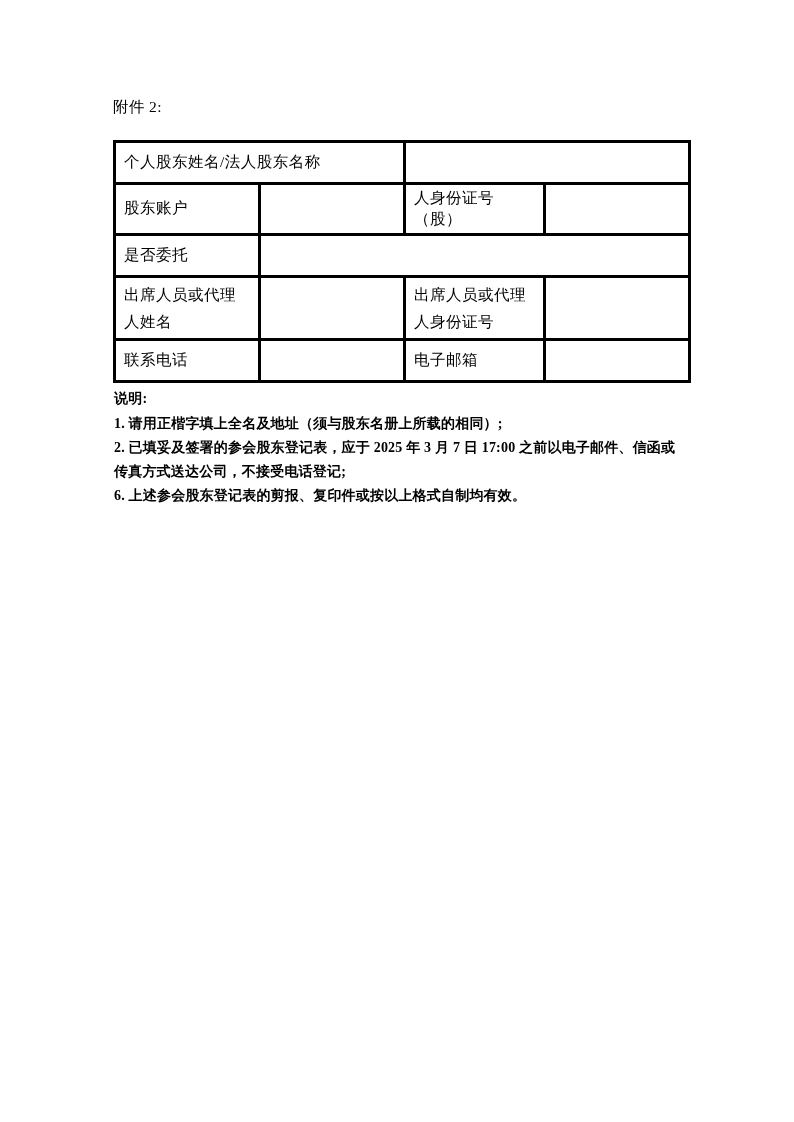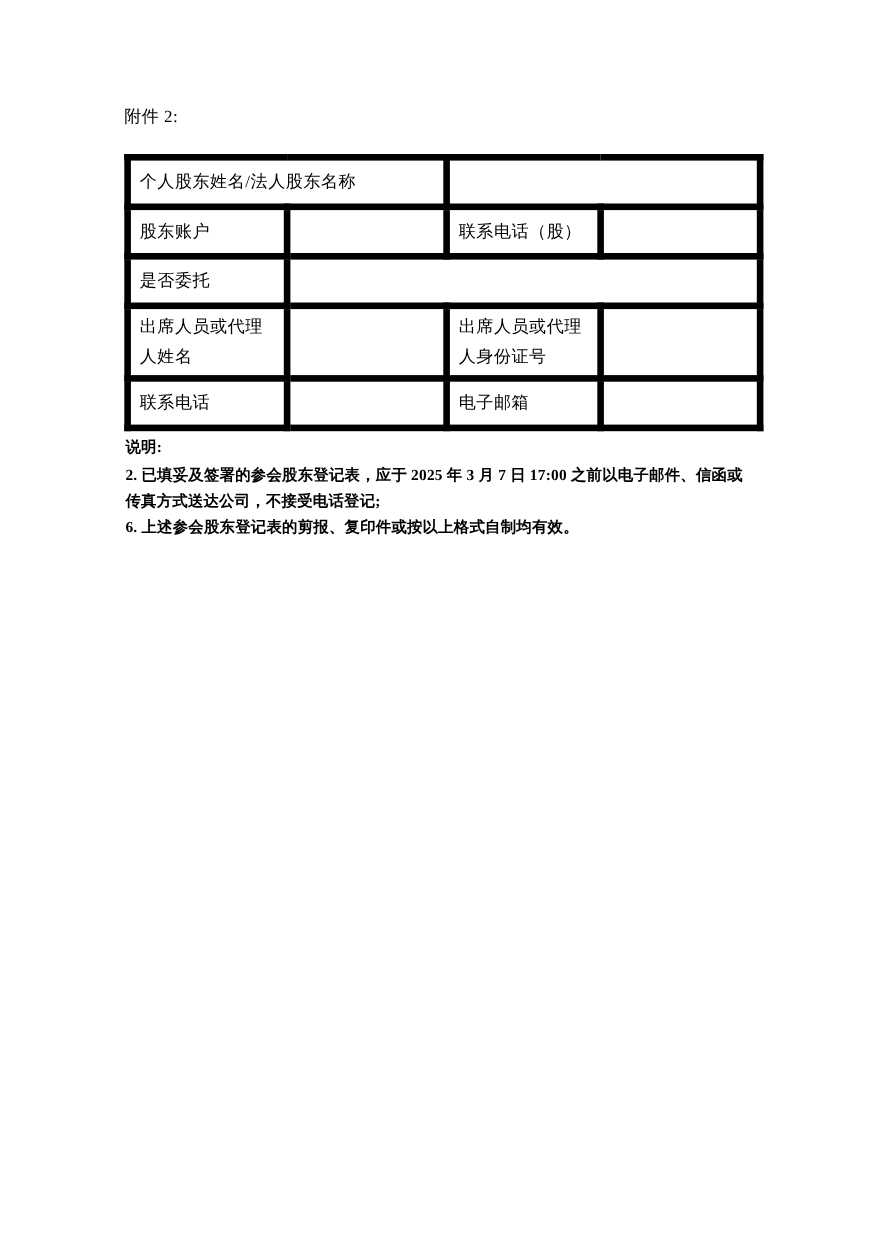--- a/index.html
+++ b/index.html
@@ -44,21 +44,21 @@
   .doc-title.line2 {
     margin-bottom: 30px;
   }
   table.reg-table {
     border-collapse: collapse;
     width: 575px;
     margin: 0 auto;
     table-layout: fixed;
   }
   table.reg-table td {
-    border: 6px solid #000000;
+    border: 3px solid #000000;
     height: 33px;
     padding: 3px 8px;
     font-size: 15.5px;
     letter-spacing: 0.5px;
     vertical-align: middle;
     word-break: break-all;
   }
   td.tall {
     height: 68px;
     vertical-align: top;
@@ -99,21 +99,21 @@
       <col style="width:145px">
     </colgroup>
     <tbody>
       <tr>
         <td colspan="2">个人股东姓名/法人股东名称</td>
         <td colspan="2" class="blank"></td>
       </tr>
       <tr>
         <td>股东账户</td>
         <td class="blank"></td>
-        <td>联系电话（股）</td>
+        <td>人身份证号（股）</td>
         <td class="blank"></td>
       </tr>
       <tr>
         <td>是否委托</td>
         <td colspan="3" class="blank"></td>
       </tr>
       <tr>
         <td class="tall">出席人员或代理
 人姓名</td>
         <td class="tall blank"></td>
@@ -125,17 +125,18 @@
         <td>联系电话</td>
         <td class="blank"></td>
         <td>电子邮箱</td>
         <td class="blank"></td>
       </tr>
     </tbody>
   </table>
 
   <div class="notes">
     <p class="note-head">说明:</p>
+    <p>1. 请用正楷字填上全名及地址（须与股东名册上所载的相同）;</p>
     <p>2. 已填妥及签署的参会股东登记表，应于 2025 年 3 月 7 日 17:00 之前以电子邮件、信函或传真方式送达公司，不接受电话登记;</p>
     <p>6. 上述参会股东登记表的剪报、复印件或按以上格式自制均有效。</p>
   </div>
 
 </div>
 
 </body></html>

